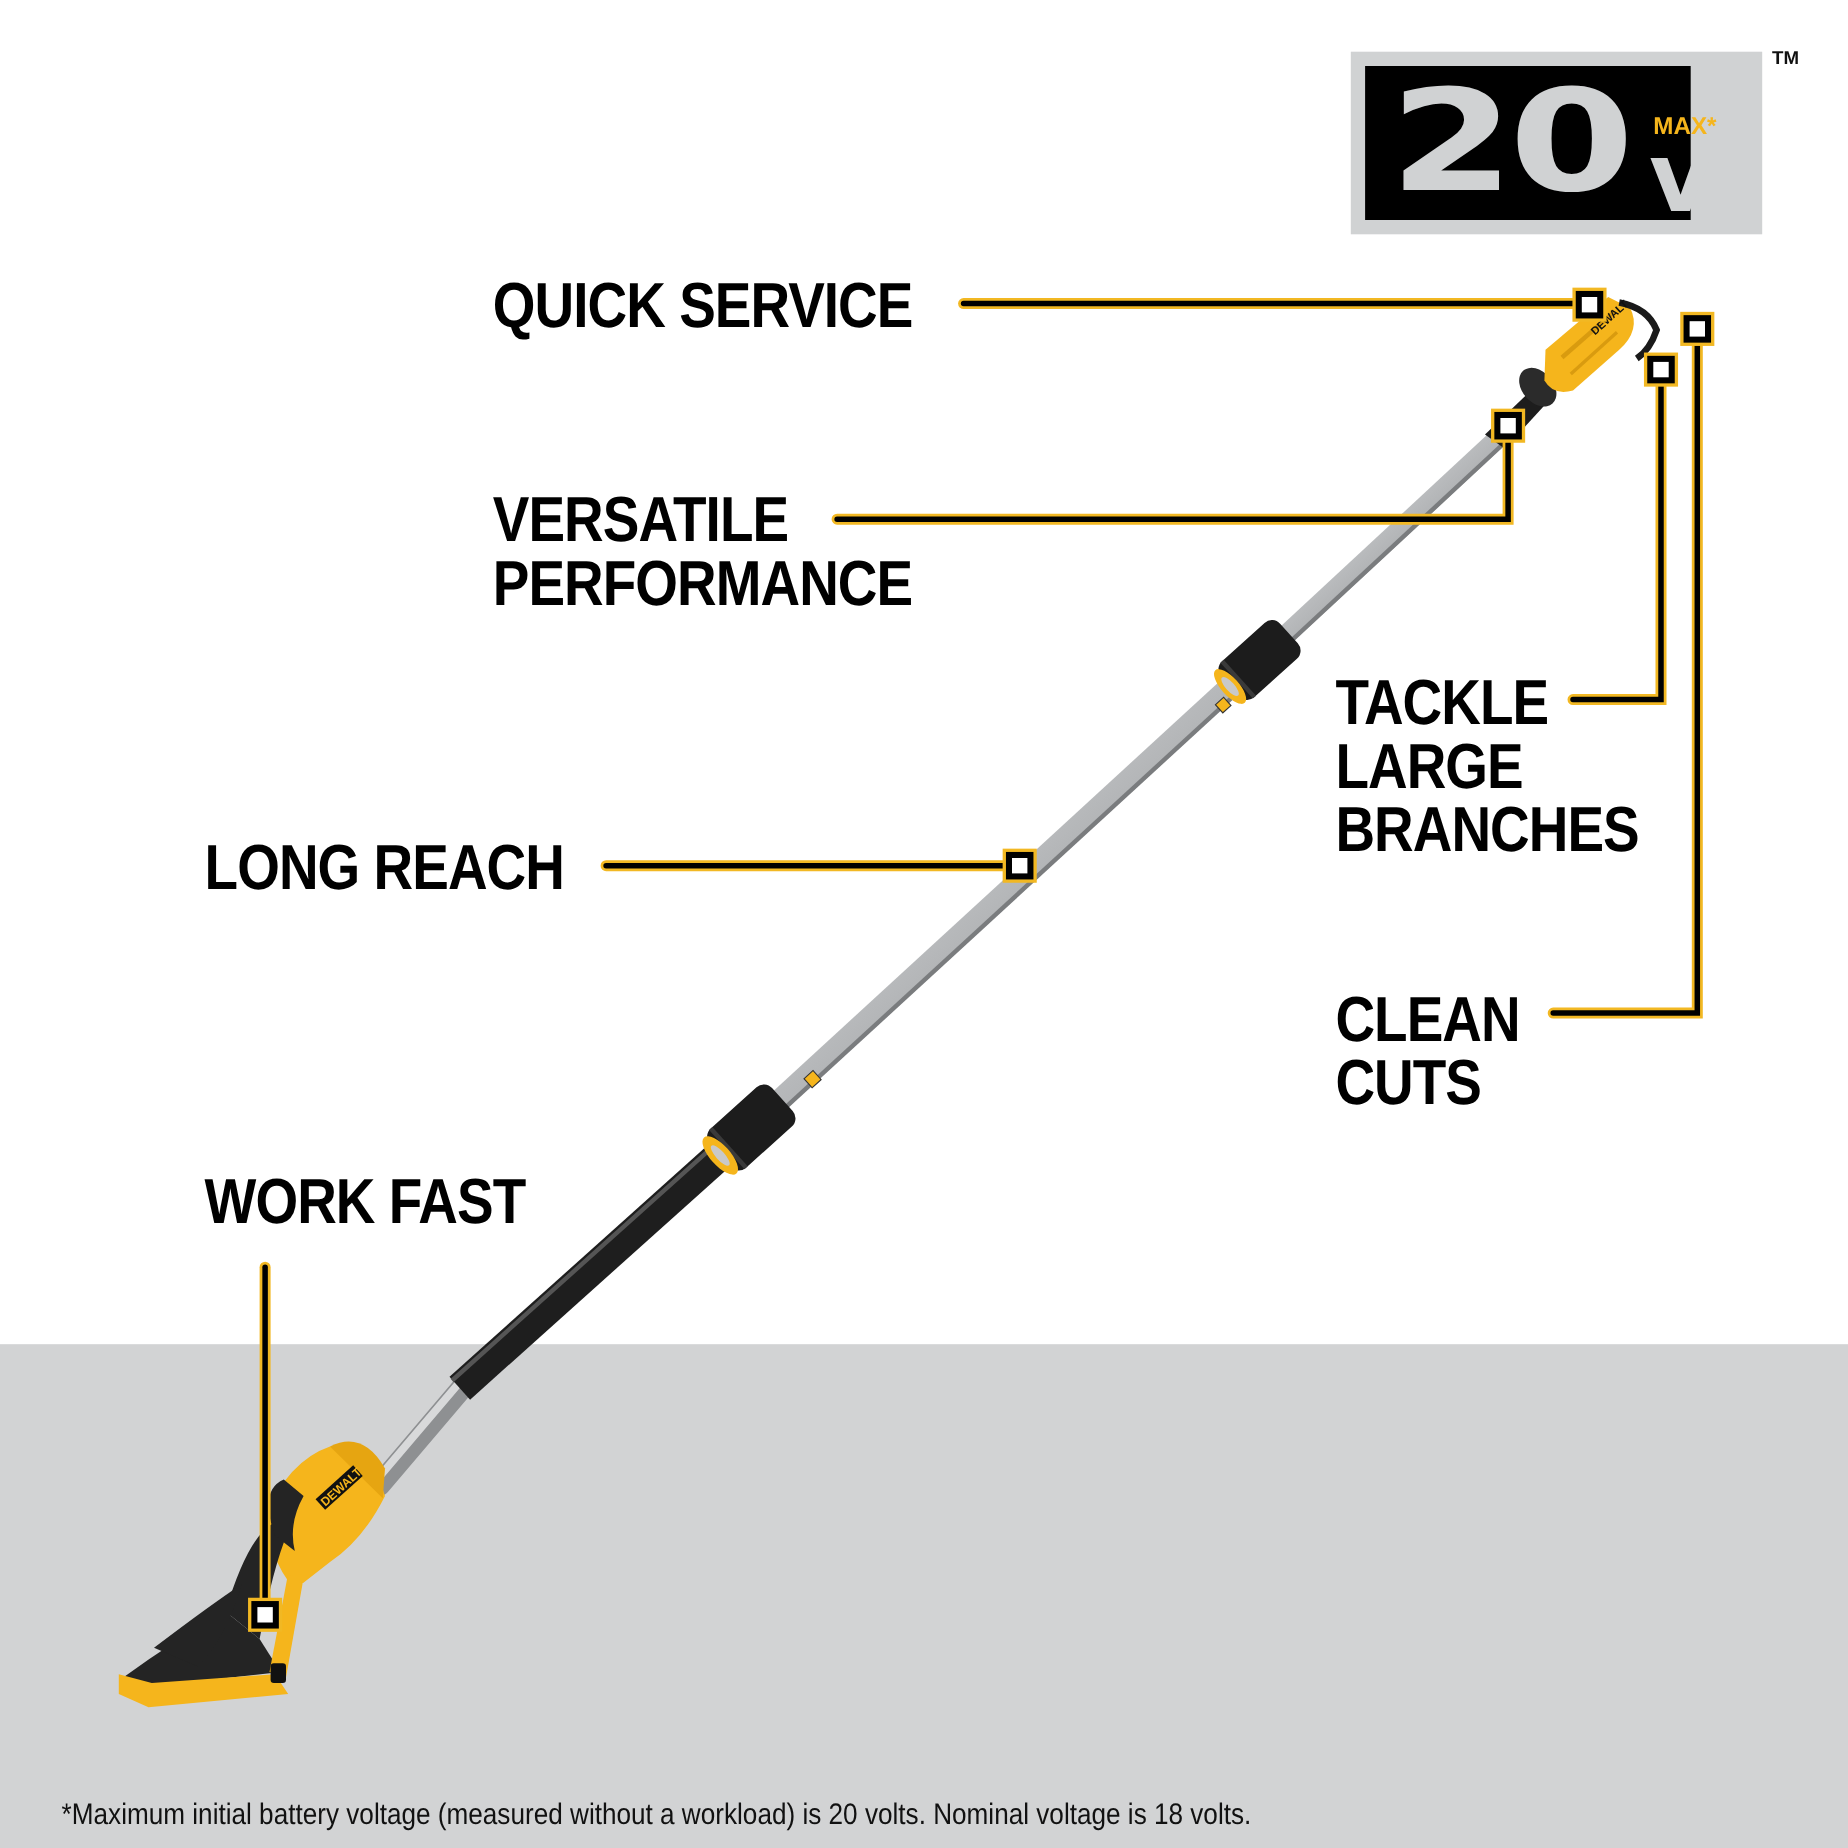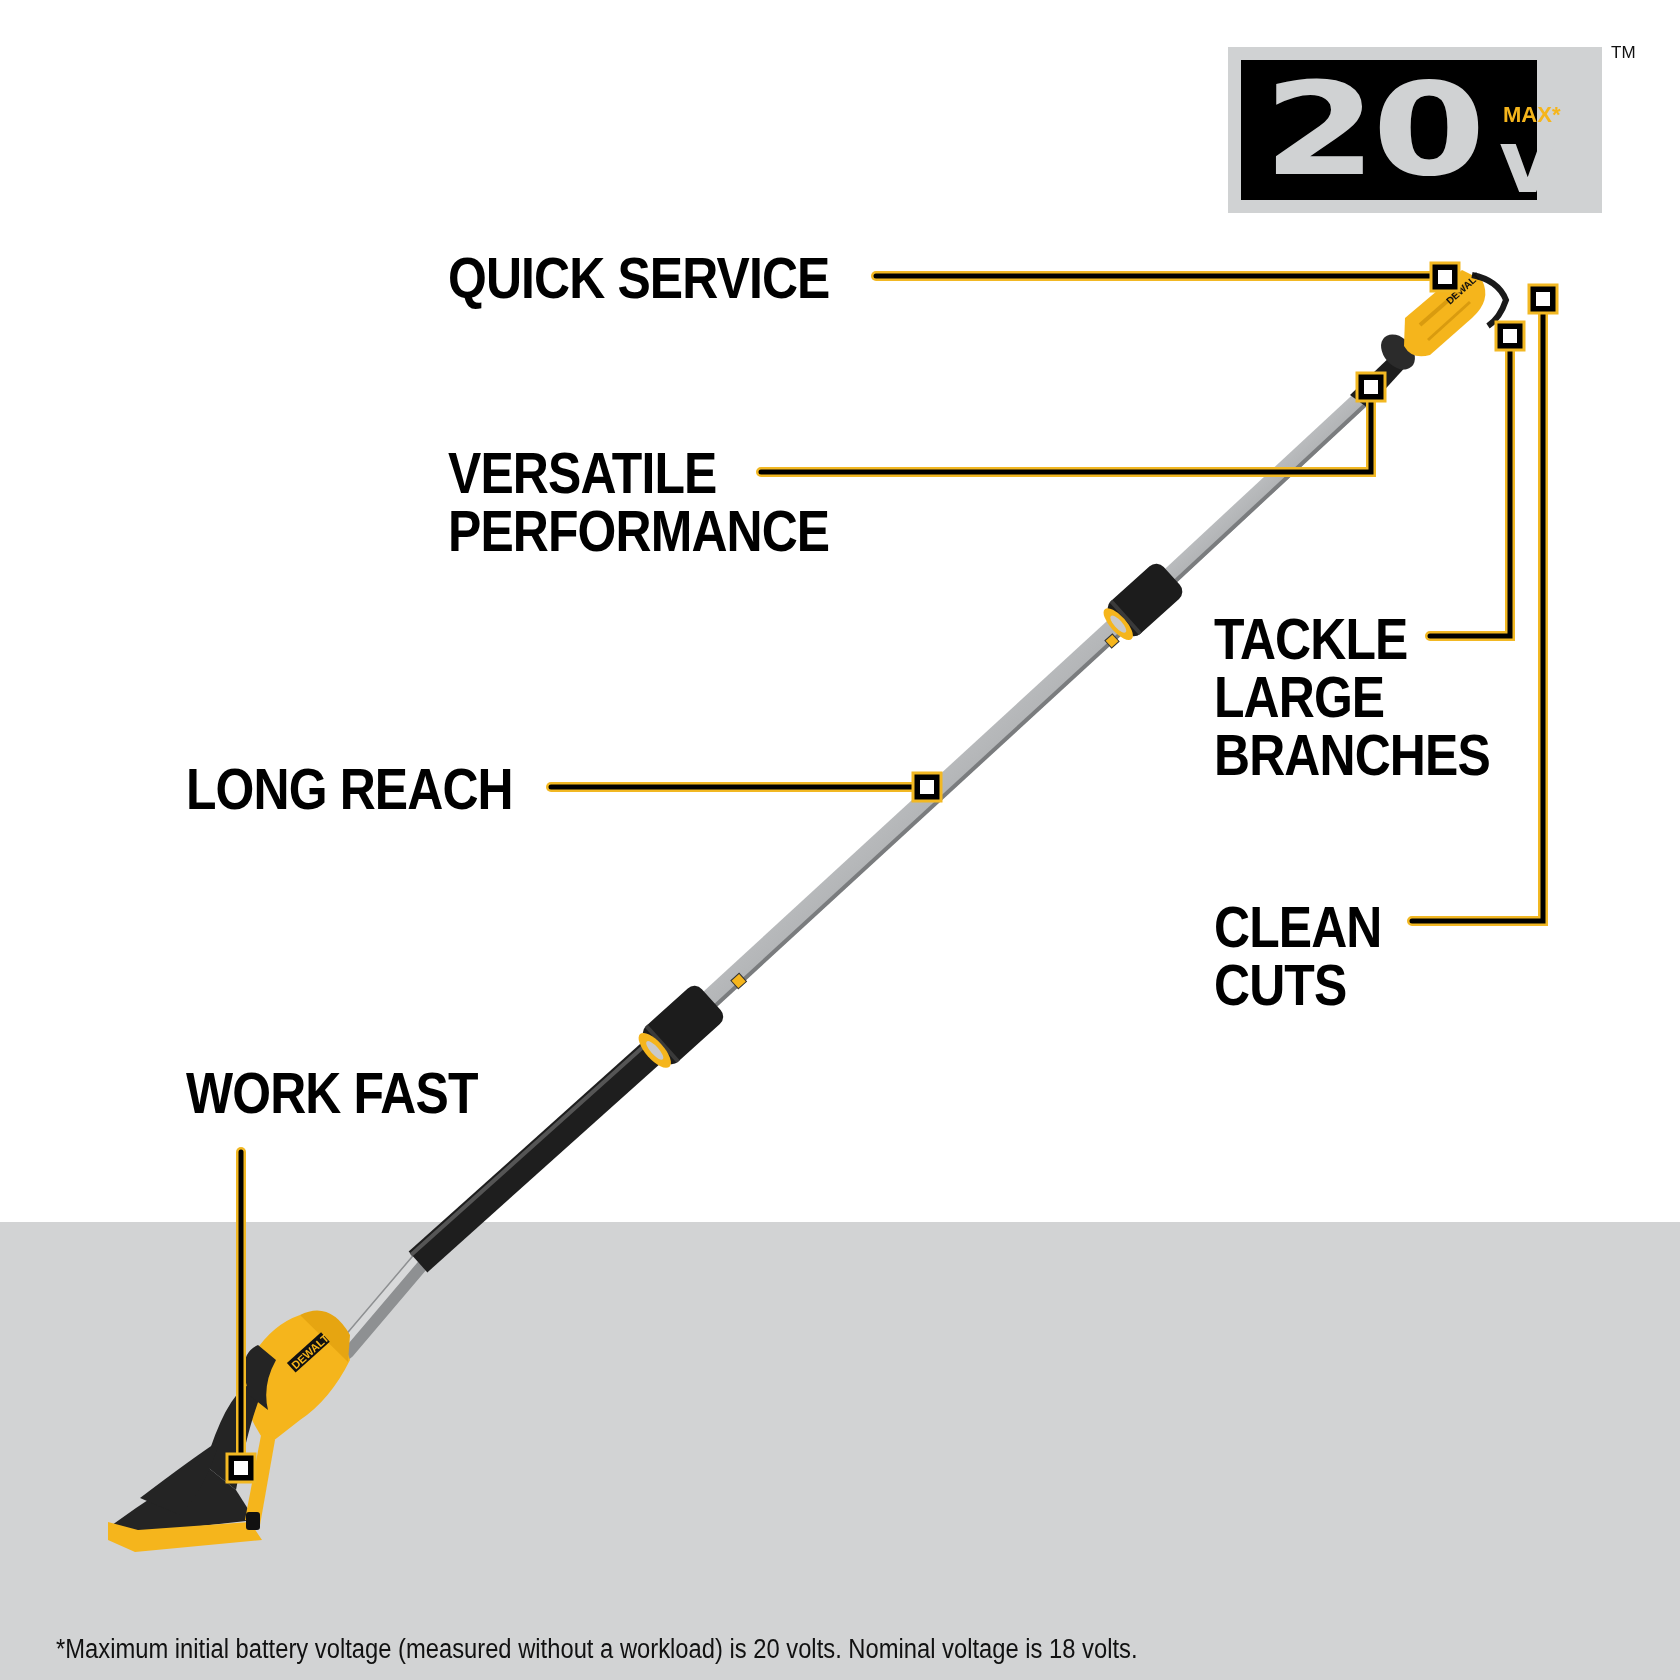--- a/index.html
+++ b/index.html
@@ -34,21 +34,21 @@
       font-family: Liberation Sans, sans-serif; font-weight: bold;
       font-size: 22px; color: #f5b51c; letter-spacing: 0px;
     }
     .badge-v {
       position: absolute; left: 260px; top: 44px;
       font-family: "DejaVu Sans", sans-serif; font-weight: bold;
       font-size: 100px; line-height: 100px; color: #d0d2d3;
     }
     .tm {
       position: absolute; left: 1611px; top: 43px;
-      font-family: "Liberation Sans", sans-serif; font-weight: normal;
+      font-family: "Liberation Sans", sans-serif; font-weight: bold;
       font-size: 17px; color: #111;
     }
 
     
     .label {
       position: absolute; margin: 0;
       font-family: "Liberation Sans", sans-serif; font-weight: bold;
       font-size: 58px; line-height: 58px; color: #000;
       letter-spacing: -1px;
       transform: scaleX(0.86); transform-origin: left top;

